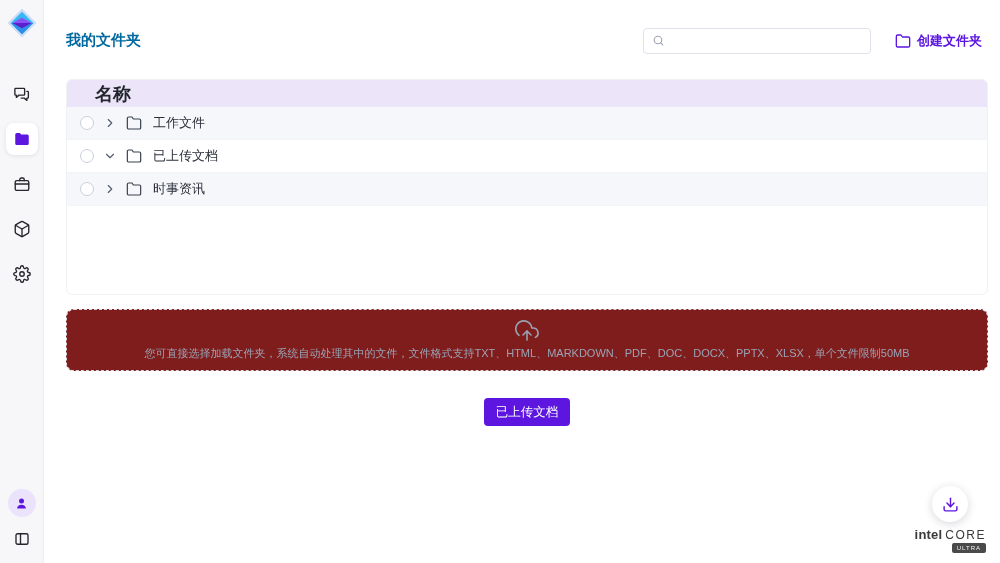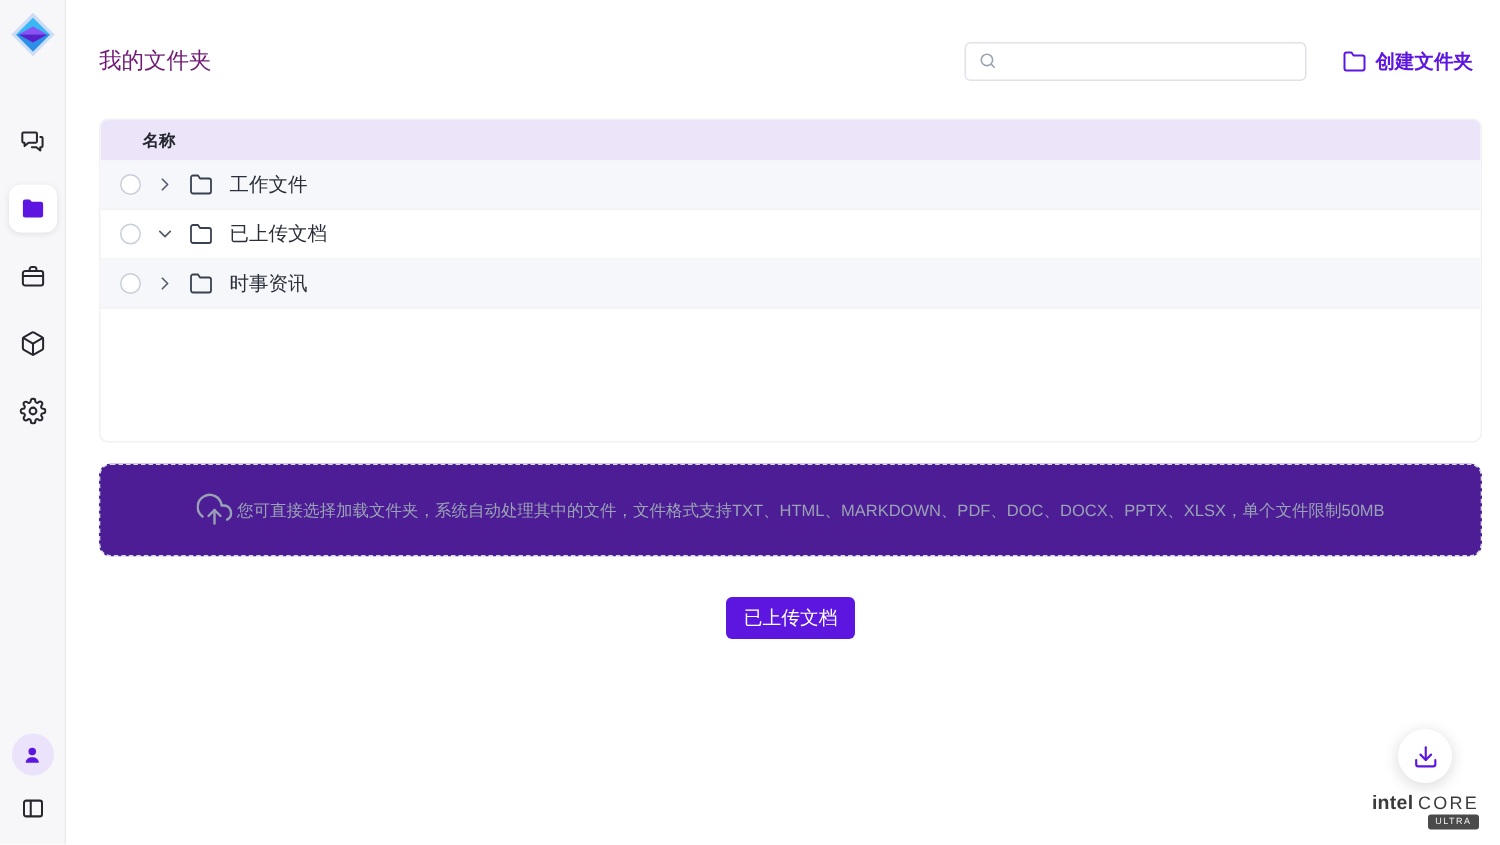--- a/index.html
+++ b/index.html
@@ -31,21 +31,21 @@
     display:flex; align-items:center; justify-content:center; color:#5c16e0; cursor:pointer;
   }
   .avatar svg { width:15px; height:15px; }
   .panel-btn { background:none; border:none; color:#26262e; width:28px; height:24px;
     display:flex; align-items:center; justify-content:center; cursor:pointer; }
   .panel-btn svg { width:18px; height:18px; }
 
   
   .main { flex:1; position:relative; padding:21px 12px 0 22px; }
   .topbar { display:flex; align-items:center; }
-  .page-title { font-size:15px; font-weight:normal; color:#701a75; }
+  .page-title { font-size:15px; font-weight:bold; color:#0369a1; }
   .search-box {
     margin-left:auto; width:228px; height:26px; background:#fff;
     border:1px solid #e0e2e9; border-radius:4px;
     display:flex; align-items:center; gap:6px; padding:0 8px; color:#9aa3b2;
   }
   .search-box svg { width:13px; height:13px; flex-shrink:0; }
   .search-box input { border:none; outline:none; flex:1; font-size:12px; min-width:0;
     font-family:inherit; background:transparent; }
   .create-btn {
     margin-left:18px; display:flex; align-items:center; gap:6px;
@@ -54,42 +54,42 @@
   }
   .create-btn svg { width:16px; height:16px; }
 
   
   .table-card {
     margin-top:19px; border:1px solid #f0f1f5; border-radius:6px;
     min-height:216px; background:#fff; overflow:hidden;
   }
   .table-head {
     background:#ece4f9; height:27px; padding:0 28px;
-    display:flex; align-items:center; font-size:11px; font-weight:bold; color:#23262e;
+    display:flex; align-items:center; font-size:18px; font-weight:bold; color:#23262e;
   }
   .row {
     display:flex; align-items:center; height:33px; padding:0 13px; gap:9px;
     font-size:13px; color:#2a2f3a; border-bottom:1px solid #f3f4f8; cursor:pointer;
   }
   .row.alt { background:#f6f7fa; }
   .check {
     width:14px; height:14px; border:1.5px solid #c9cfda; border-radius:50%;
     background:#fff; flex-shrink:0; cursor:pointer;
   }
   .chev { color:#545d6c; display:flex; cursor:pointer; }
   .chev svg { width:14px; height:14px; }
   .row-folder { color:#39404e; display:flex; }
   .row-folder svg { width:16px; height:16px; }
   .row-label { margin-left:2px; }
 
   
   .dropzone {
-    margin-top:14px; height:62px; background:#4c1d95;
+    margin-top:14px; height:62px; background:#7f1d1d;
     border:1px dashed #d7d9e1; border-radius:8px;
-    display:flex; align-items:center; justify-content:center; gap:3px;
+    display:flex; flex-direction:column; align-items:center; justify-content:center; gap:3px;
     cursor:pointer;
   }
   .dropzone svg { width:24px; height:24px; color:#99a2b4; }
   .drop-hint { font-size:11px; color:#9aa3b5; }
 
   .divider-label { margin-top:29px; text-align:center; font-size:11px; color:#98a0ae; }
 
   .url-row { margin-top:27px; display:flex; justify-content:center; gap:8px; }
   .url-input {
     width:712px; height:28px; border:1px solid #dfe1e8; border-radius:4px;

